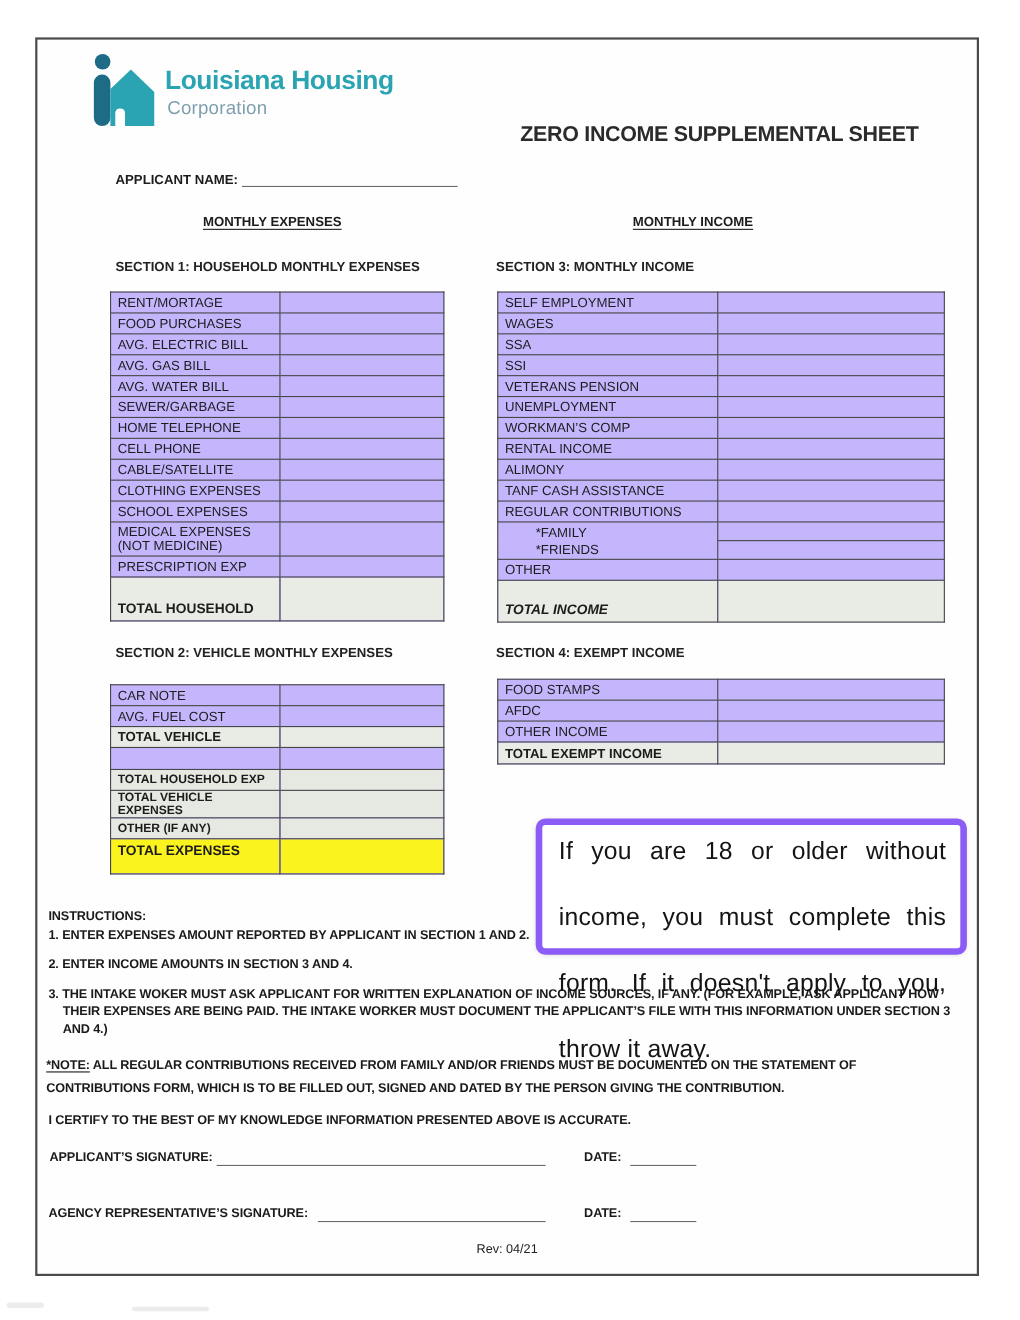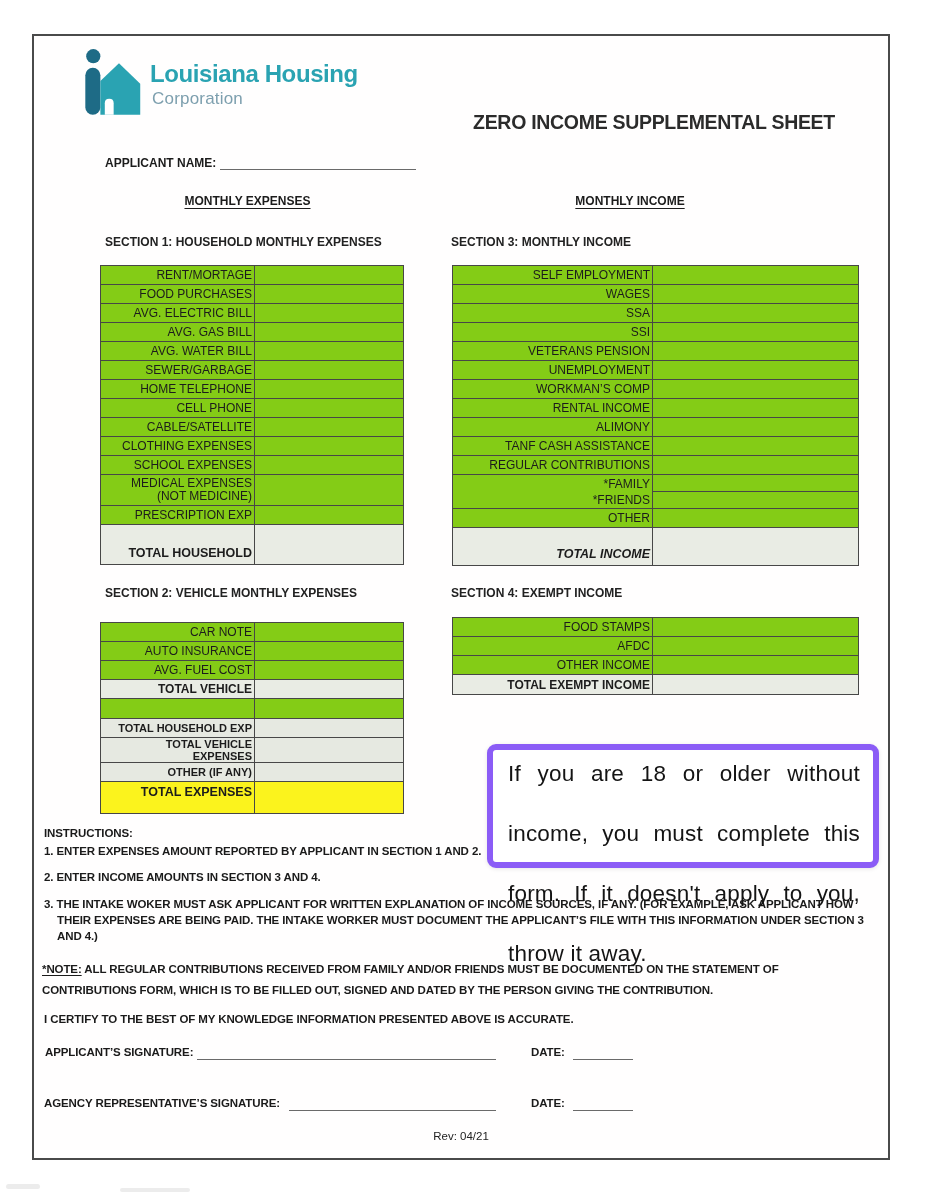--- a/index.html
+++ b/index.html
@@ -34,21 +34,21 @@
   #col-header-left{left:100px;width:295px;}
   #col-header-right{left:440px;width:380px;}
 
   .section-heading{font-size:12px;font-weight:bold;color:#222;}
   #sec1-heading{left:105px;top:235px;}
   #sec3-heading{left:451px;top:235px;}
   #sec2-heading{left:105px;top:586px;}
   #sec4-heading{left:451px;top:586px;}
 
   
-  table.form-table{position:absolute;border-collapse:collapse;table-layout:fixed;background:#84cc16;text-align:right;}
+  table.form-table{position:absolute;border-collapse:collapse;table-layout:fixed;background:#c4b5fd;}
   .form-table td{
     border:1px solid #474747;font-size:12px;color:#1c1c1c;
     padding:0 2px 0 6px;vertical-align:middle;overflow:hidden;box-sizing:border-box;
   }
   tr.r19 td{height:19px;}
   tr.r20 td{height:20px;}
   tr.r17 td{height:17px;}
 
   #table1{left:100px;top:265px;width:303px;}
   #table2{left:100px;top:622px;width:303px;}
@@ -275,24 +275,20 @@
   <colgroup>
       <col style="width:154px">
       <col style="width:149px">
     </colgroup>
   <tbody>
       <tr class="r19">
         <td>CAR NOTE</td>
         <td></td>
       </tr>
   <tr class="r19">
-        <td>AUTO INSURANCE</td>
-        <td></td>
-      </tr>
-  <tr class="r19">
         <td>AVG. FUEL COST</td>
         <td></td>
       </tr>
   <tr class="r19 gray-row">
         <td>TOTAL VEHICLE</td>
         <td></td>
       </tr>
   <tr class="r20">
         <td></td>
         <td></td>

